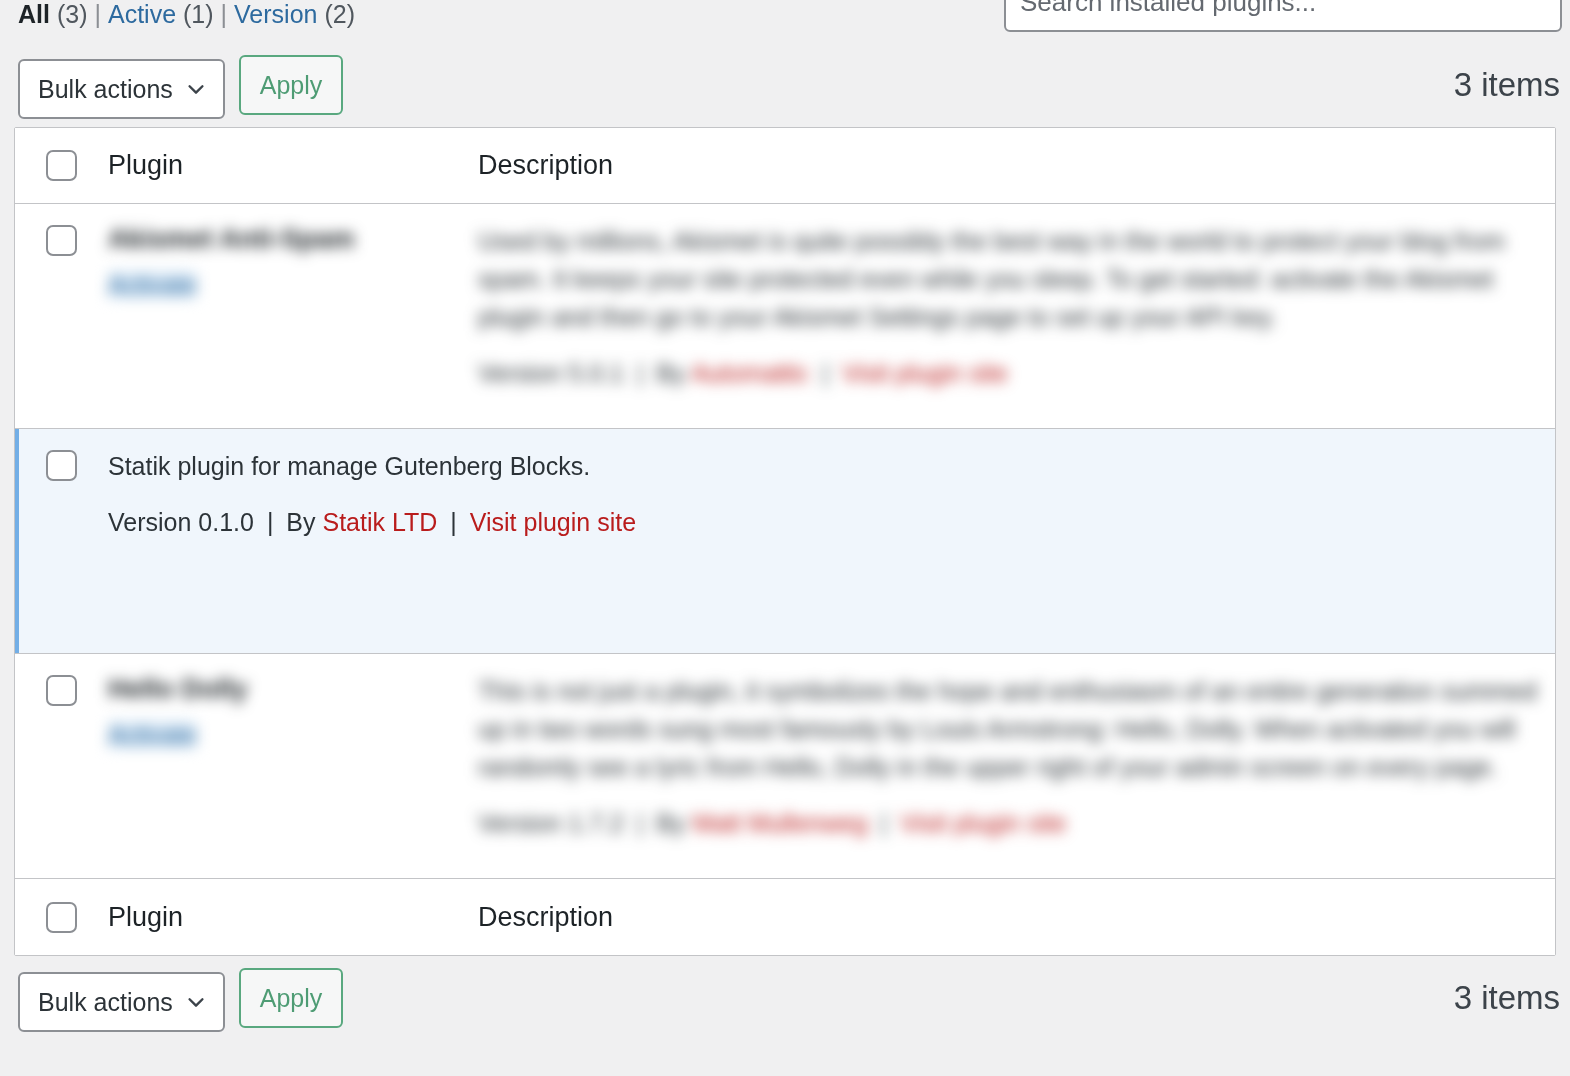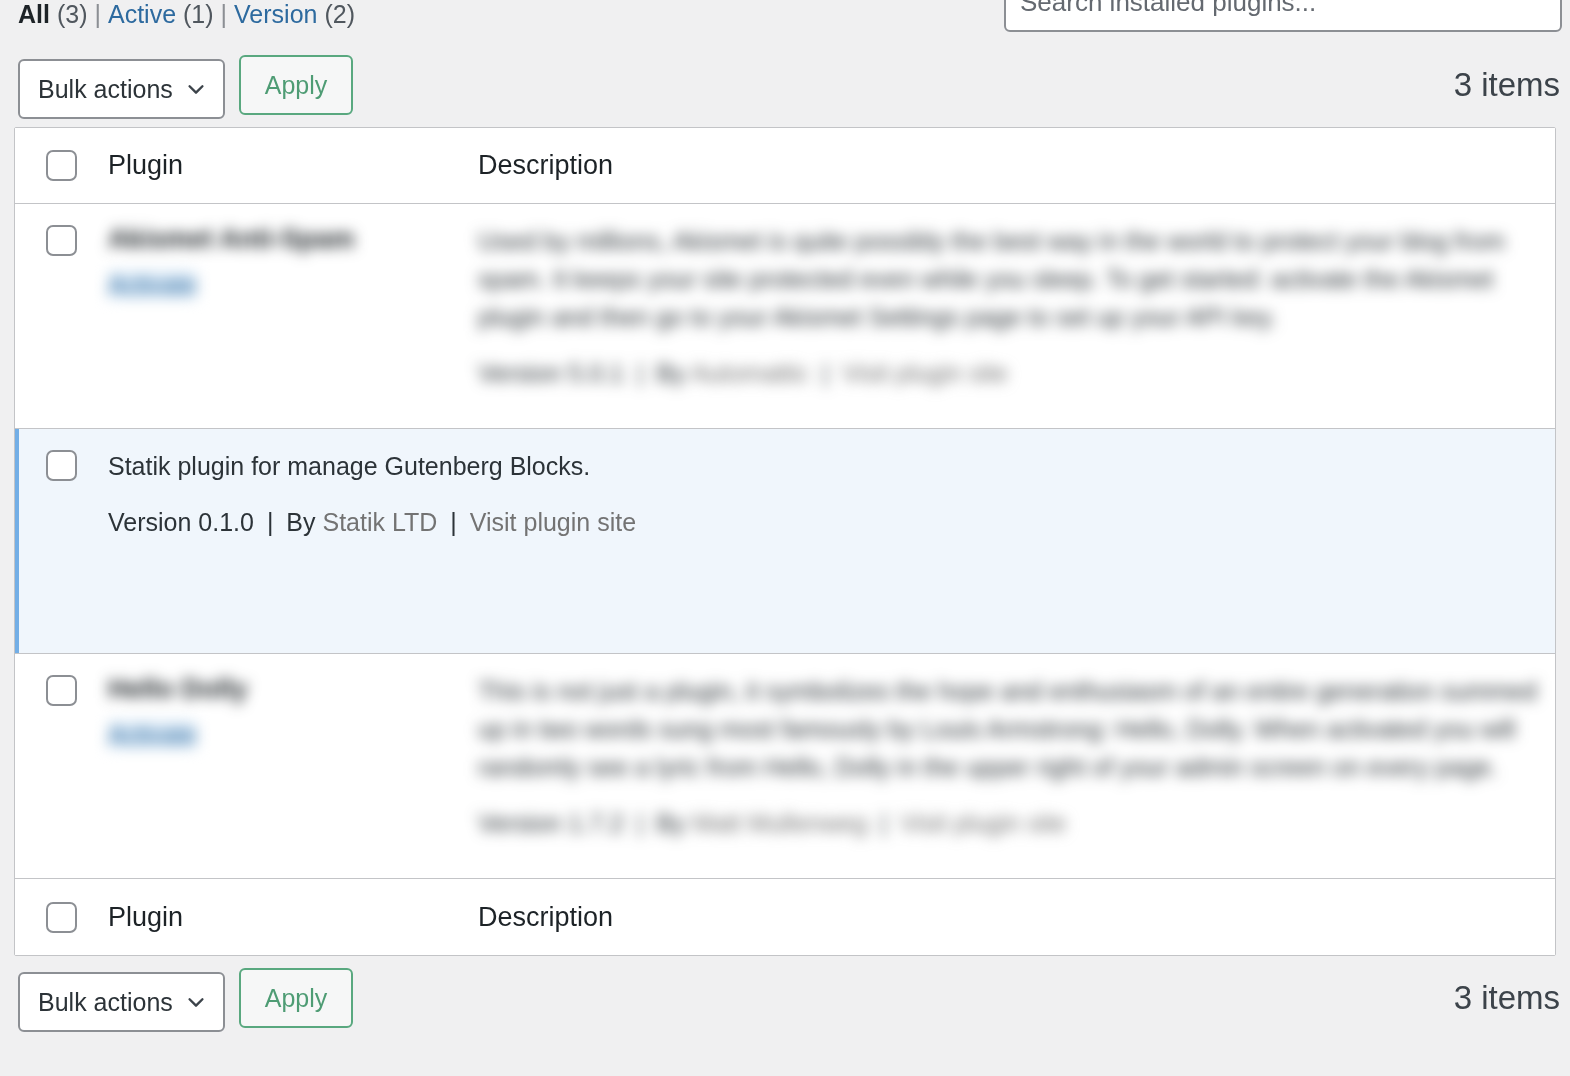--- a/index.html
+++ b/index.html
@@ -66,21 +66,21 @@
     display: flex; align-items: center;
     padding: 0 16px 0 18px;
     cursor: pointer;
   }
   .bulk-select .lbl { font-size: 25px; color: #2c3338; flex: 1; }
   .bulk-select .chev { width: 22px; height: 22px; margin-left: 6px; flex: none; }
 
   .apply-btn {
     position: absolute;
     left: 239px; top: 0;
-    width: 114px; height: 60px;
+    width: 104px; height: 60px;
     border: 2px solid #59a87f;
     border-radius: 6px;
     background: #f6f7f7;
     color: #4e9c74;
     font-family: "Liberation Sans", sans-serif;
     font-size: 25px;
     cursor: pointer;
   }
 
   .items-count {
@@ -162,21 +162,21 @@
     font-size: 25px;
     line-height: 38px;
     color: #2c3338;
   }
   .plugin-meta {
     margin-top: 20px;
     font-size: 25px;
     line-height: 34px;
     color: #2c3338;
   }
-  .plugin-meta a { color: #737373; text-decoration: none; }
+  .plugin-meta a { color: #b91c1c; text-decoration: none; }
   .plugin-meta .sep { color: #2c3338; padding: 0 6px; }
 
   
   .blurred .plugin-title,
   .blurred .row-actions,
   .blurred .plugin-desc,
   .blurred .plugin-meta {
     filter: blur(7px);
     user-select: none;
   }

